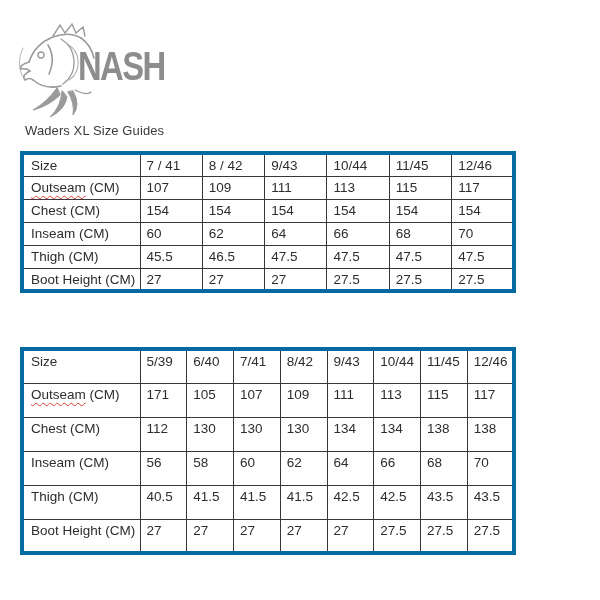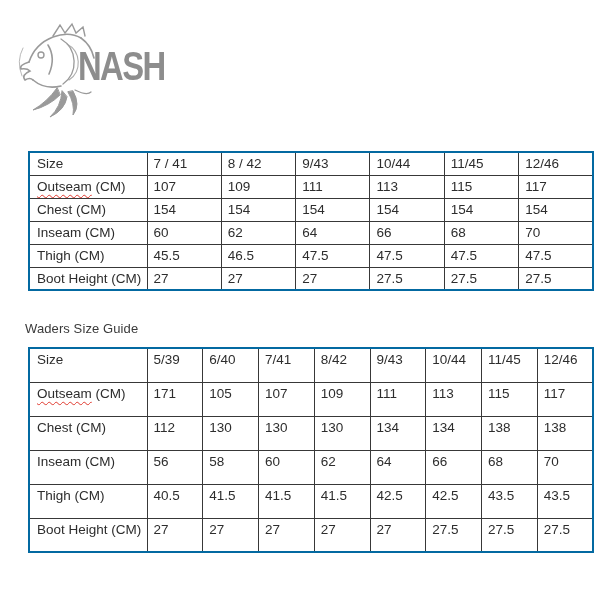--- a/index.html
+++ b/index.html
@@ -17,24 +17,24 @@
   
   .section-title {
     position: absolute; left: 25px;
     font-size: 13px; color: #3a3a3a; letter-spacing: 0.1px;
   }
   #title-xl { top: 123px; }
   #title-std { top: 321px; }
 
   
   table {
-    position: absolute; left: 28px;
-    width: 566px;
+    position: absolute; left: 20px;
+    width: 496px;
     border-collapse: collapse; table-layout: fixed;
-    border: 2px solid #0369a1;
+    border: 4px solid #0369a1;
   }
   #table-xl  { top: 151px; }
   #table-std { top: 347px; }
   td {
     border: 1px solid #383838;
     font-size: 13.5px; color: #2d2d2d;
     padding: 3px 6px 2px 6px;
     vertical-align: top;
     overflow: hidden; white-space: nowrap;
   }
@@ -83,20 +83,21 @@
         <path d="M47,71 Q46,87 35,97 Q50,90 52,77 Z" fill="#9a9a9a" stroke-width="1"></path>
         <path d="M53,72 Q60,84 58,95 Q66,85 58,71 Z" fill="#9a9a9a" stroke-width="1"></path>
         <path d="M60,70 Q72,76 76,72" stroke-width="1.2"></path>
       </g>
       <g transform="translate(63,60) scale(0.8,1)">
         <text font-family="'Liberation Sans', sans-serif" font-size="41" font-weight="bold" letter-spacing="-2" fill="#8d8d8d">NASH</text>
       </g>
     </svg>
   </div>
 
+  <div class="section-title" id="title-xl">Waders XL Size Guides</div>
 
   <table id="table-xl">
     <colgroup>
         <col class="label-col">
         <col>
         <col>
         <col>
         <col>
         <col>
         <col>
@@ -152,21 +153,20 @@
           <td>27</td>
           <td>27</td>
           <td>27</td>
           <td>27.5</td>
           <td>27.5</td>
           <td>27.5</td>
         </tr>
       </tbody>
   </table>
 
-  <div class="section-title" id="title-std">Waders Size Guide</div>
 
   <table id="table-std">
     <colgroup>
         <col class="label-col">
         <col>
         <col>
         <col>
         <col>
         <col>
         <col>

